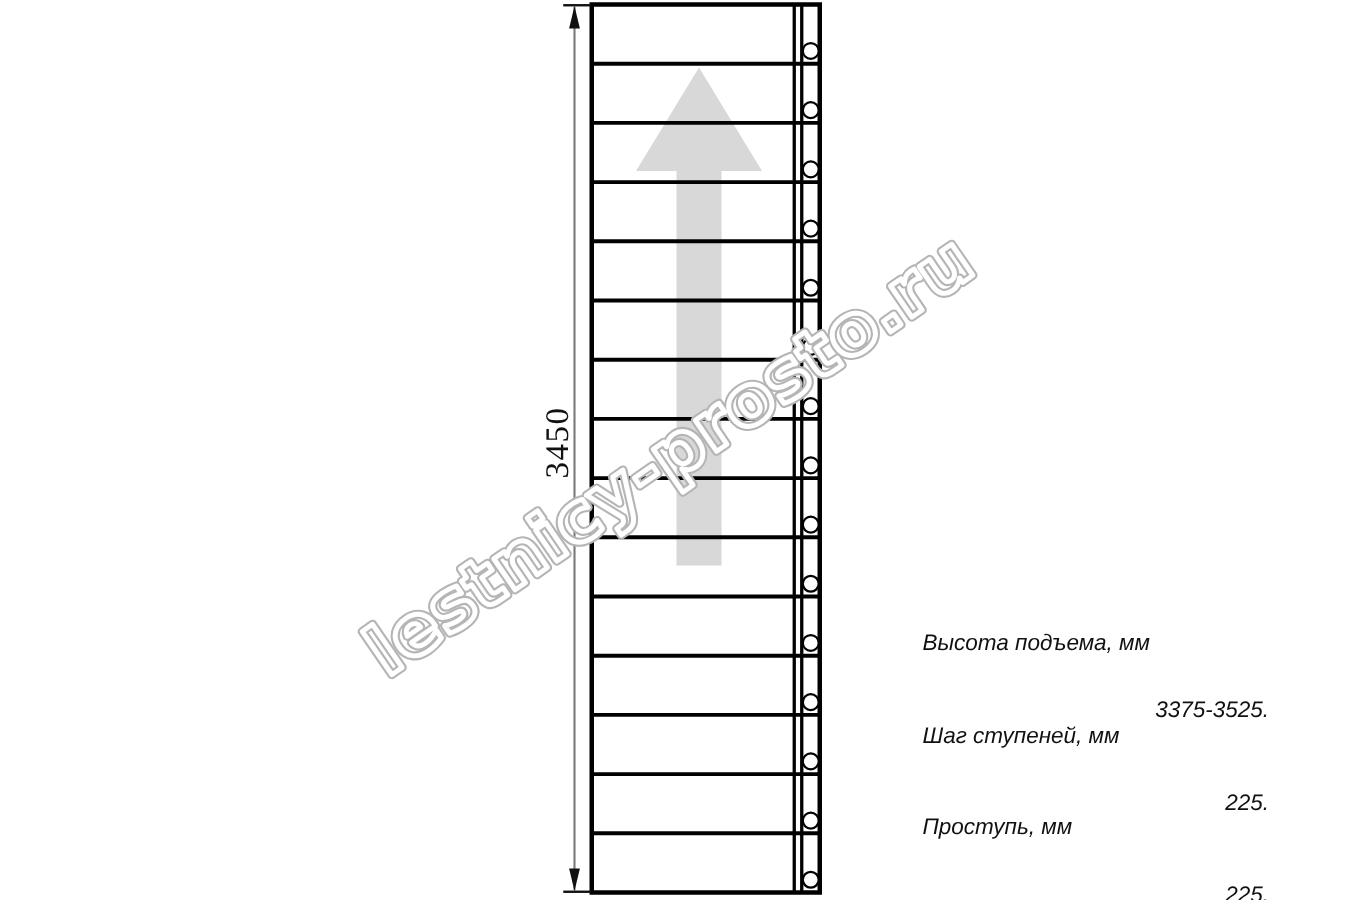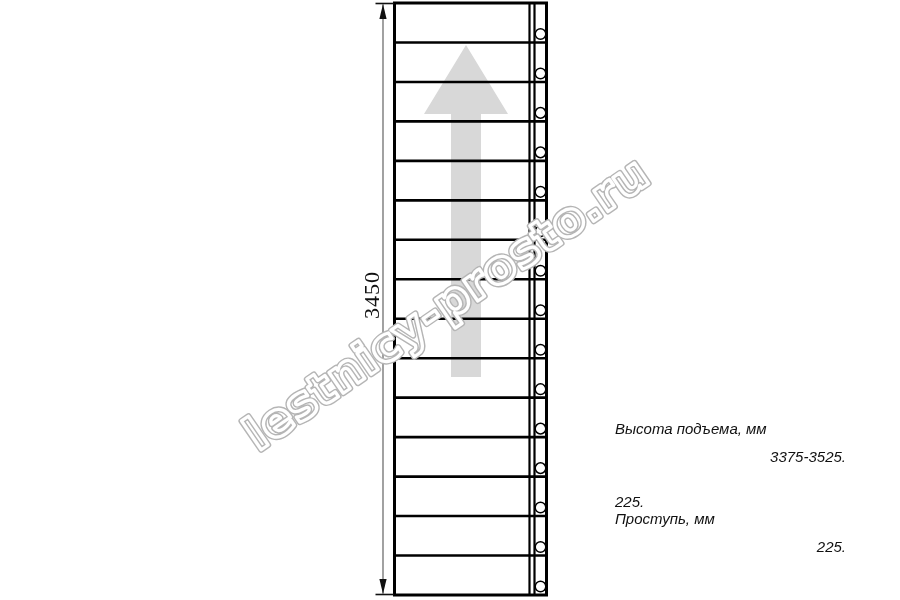--- a/index.html
+++ b/index.html
@@ -17,21 +17,21 @@
     left: 615px;
     top: 421px;
     width: 231px;
     font-family: "Liberation Sans", sans-serif;
     font-style: italic;
     font-size: 15px;
     line-height: 16.85px;
     color: #111111;
     white-space: nowrap;
   }
-  .specs .row { display: flex; justify-content: space-between; }
+  .specs .row { display: flex; justify-content: space-between; flex-direction: column; }
   .specs .lbl { text-align: left; }
   .specs .val { text-align: right; margin-top: 28px; }
 </style>
 </head>
 <body>
 
 <div class="stage">
 
   <svg id="drawing" width="900" height="600" viewBox="0 0 900 600">
       <polygon points="466,45 508,114 481,114 481,377 451,377 451,114 424,114" fill="#d8d8d8"></polygon>
@@ -76,20 +76,21 @@
       <text transform="translate(258,452) rotate(-34.5)" font-family="&quot;DejaVu Sans&quot;, sans-serif" font-size="46" font-weight="bold" textLength="478" lengthAdjust="spacingAndGlyphs" fill="none" stroke-linejoin="round" stroke="#b5b5b5" stroke-width="6">lestnicy-prosto.ru</text>
       <text transform="translate(258,452) rotate(-34.5)" font-family="&quot;DejaVu Sans&quot;, sans-serif" font-size="46" font-weight="bold" textLength="478" lengthAdjust="spacingAndGlyphs" fill="none" stroke-linejoin="round" stroke="#ffffff" stroke-width="3.2">lestnicy-prosto.ru</text>
     </svg>
 
   <div class="specs">
     <div class="row">
       <span class="lbl">Высота подъема, мм</span>
       <span class="val">3375-3525.</span>
     </div>
     <div class="row">
+      <span class="lbl">Шаг ступеней, мм</span>
       <span class="val">225.</span>
     </div>
     <div class="row">
       <span class="lbl">Проступь, мм</span>
       <span class="val">225.</span>
     </div>
   </div>
 
 </div>
 

